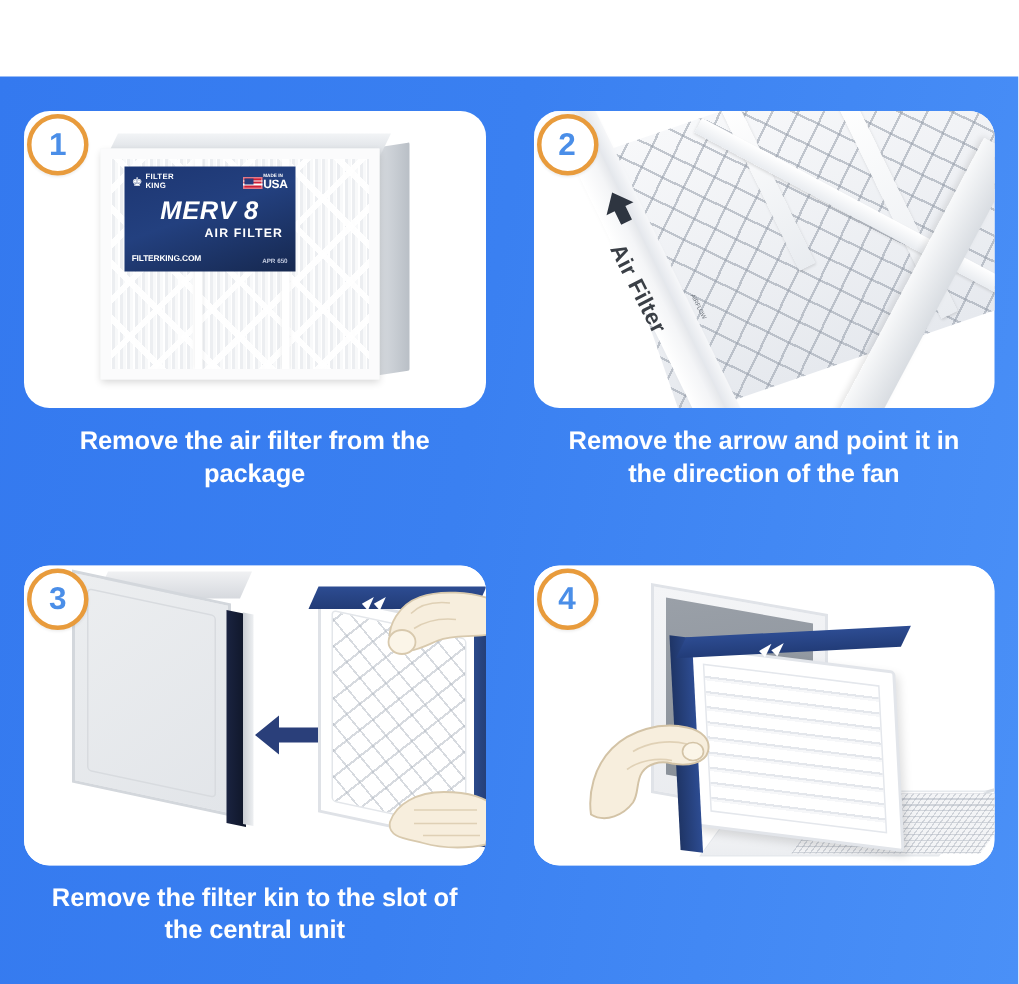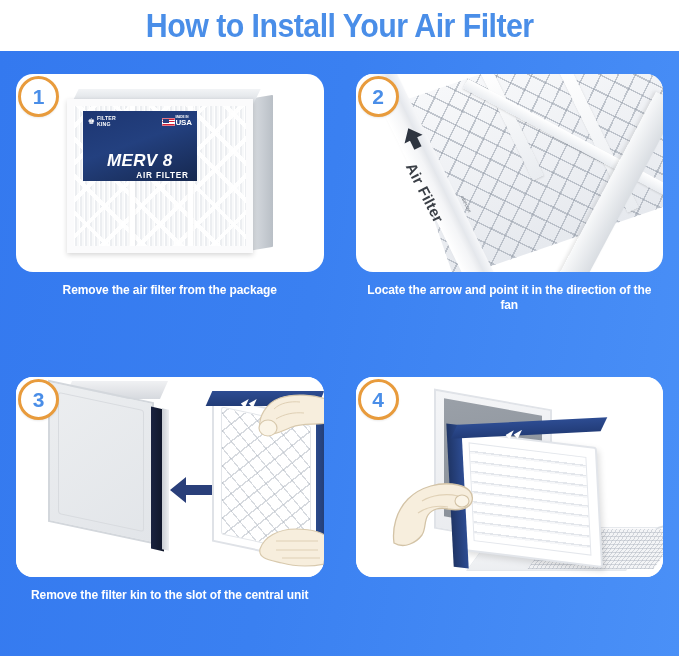--- a/index.html
+++ b/index.html
@@ -94,21 +94,21 @@
     font-weight: bold;
     color: #4a8ee8;
     line-height: 1;
   }
 
   .caption {
     margin-top: 11px;
     width: 94%;
     text-align: center;
     color: #ffffff;
-    font-size: 12px;
+    font-size: 17px;
     font-weight: bold;
     line-height: 1.29;
     letter-spacing: -0.1px;
   }
 
   
   .filter-photo {
     position: absolute;
     left: 50%; top: 50%;
     transform: translate(-50%, -50%);
@@ -202,21 +202,21 @@
   .fp-flag::after {
     content: "";
     position: absolute; left: 0; top: 0;
     width: 5.5px; height: 4.4px;
     background: #2a3d7c;
   }
   .fp-usa-text { line-height: 1; }
   .fp-madein { display: block; color: #ffffff; font-size: 3.1px; font-weight: bold; }
   .fp-usa-big { display: block; color: #ffffff; font-size: 8px; font-weight: bold; letter-spacing: -0.2px; }
   .fp-merv {
-    margin-top: 24px;
+    margin-top: 4px;
     color: #ffffff;
     font-size: 17px;
     font-weight: bold;
     font-style: italic;
     letter-spacing: 0.4px;
     text-align: center;
     line-height: 1;
   }
   .fp-airfilter {
     color: #ffffff;
@@ -489,23 +489,20 @@
     position: absolute;
     left: 36px; top: 94px;
     z-index: 9;
   }
 </style>
 </head>
 <body>
 
 <div class="infographic">
 
-  <div class="header">
-    <div class="header-title">How to Install Your Air Filter</div>
-  </div>
 
   <div class="body-bg"></div>
 
   <div class="steps">
 
     <div class="step step-1">
       <div class="card">
 
         <div class="badge">
           <span class="badge-num">1</span>
@@ -576,21 +573,21 @@
             <svg width="22" height="24" viewBox="0 0 22 24">
               <path d="M11 1 L21 13 L15 13 L15 23 L7 23 L7 13 L1 13 Z" fill="#2e3540"></path>
             </svg>
           </div>
 
           <div class="p2-airfilter">Air Filter</div>
           <div class="p2-sub">AIRFLOW</div>
         </div>
       </div>
 
-      <div class="caption">Locate the arrow and point it in the direction of the fan</div>
+      <div class="caption">Remove the arrow and point it in the direction of the fan</div>
     </div>
 
     <div class="step step-3">
       <div class="card">
 
         <div class="badge">
           <span class="badge-num">3</span>
         </div>
 
         <div class="p3">

